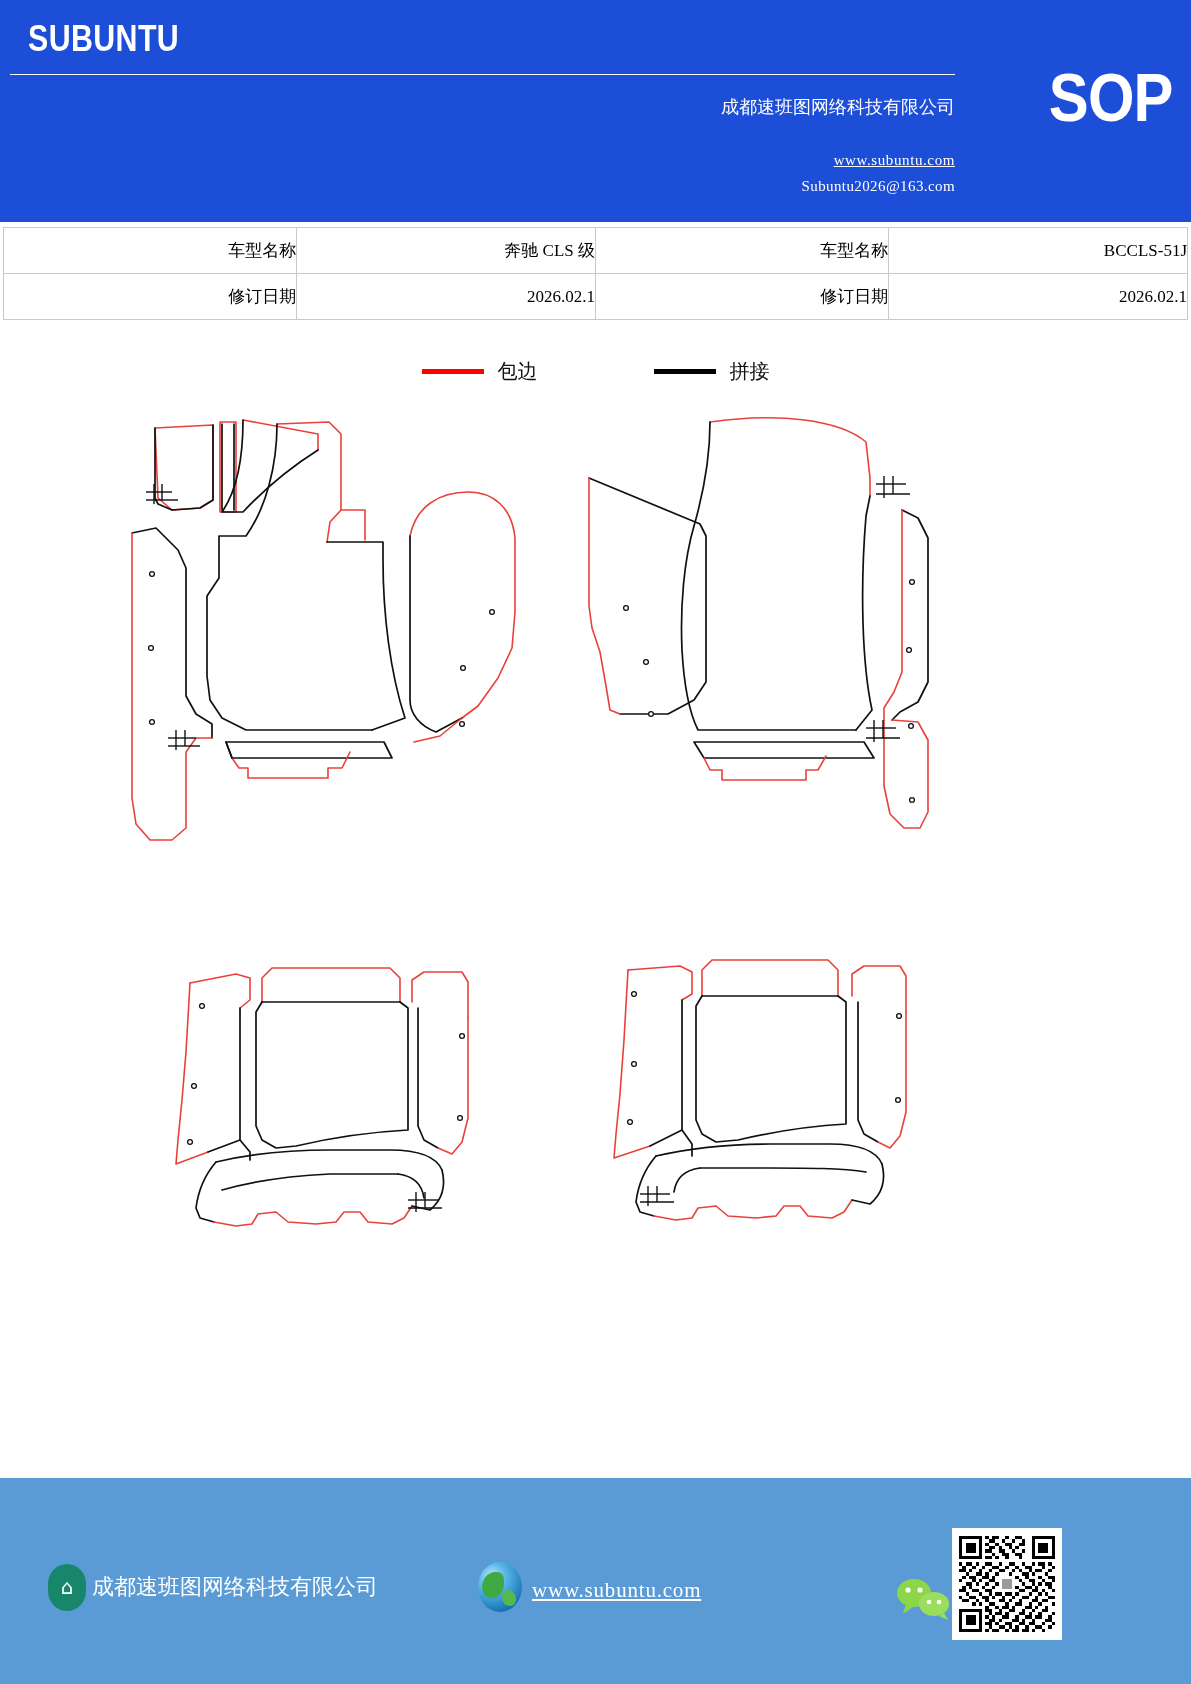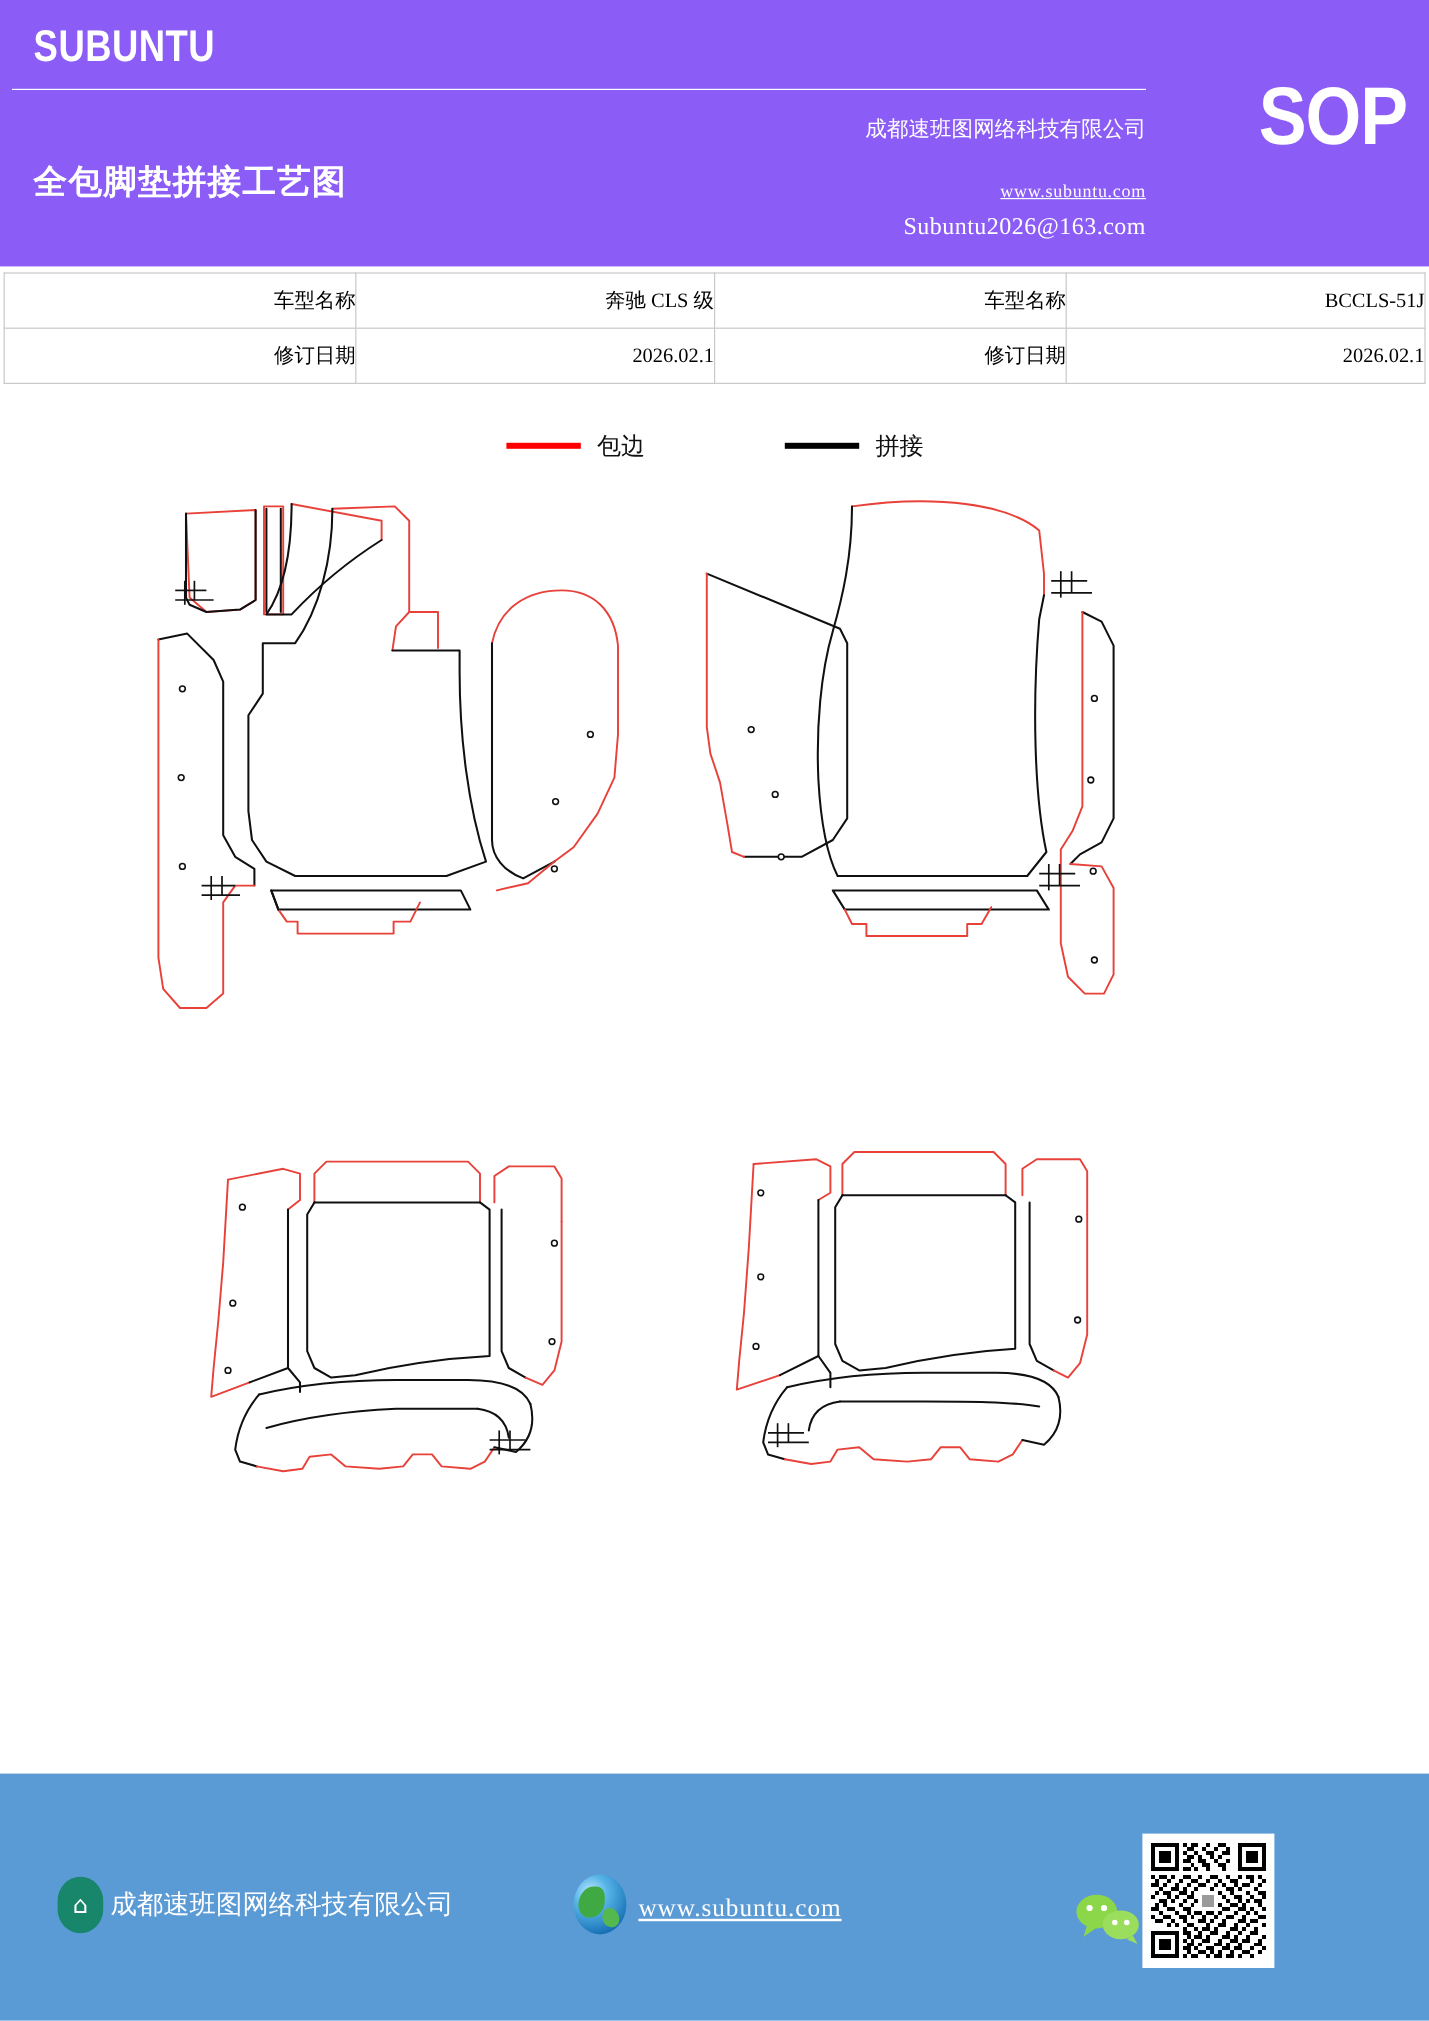--- a/index.html
+++ b/index.html
@@ -78,21 +78,21 @@
     font-size: 15px;
     text-decoration: underline;
     letter-spacing: 0.6px;
     white-space: nowrap;
   }
   .hdr-mail {
     position: absolute;
     right: 236px;
     top: 178px;
     color: #ffffff;
-    font-size: 20px;
+    font-size: 15px;
     letter-spacing: 0.4px;
     white-space: nowrap;
   }
 
   
   .info-table {
     position: absolute;
     left: 3px;
     top: 227px;
     width: 1185px;
@@ -194,24 +194,23 @@
     position: absolute; left: 952px; top: 50px;
     width: 110px; height: 112px;
     background: #ffffff;
     padding: 7px;
   }
   .f-qr svg { display: block; }
 </style>
 </head>
 <body>
 
-<div class="header" style="background: #8b5cf6;">
+<div class="header" style="background: #1d4ed8;">
   <div class="brand">SUBUNTU</div>
   <div class="header-rule"></div>
-  <div class="doc-title">全包脚垫拼接工艺图</div>
   <div class="company-top">成都速班图网络科技有限公司</div>
   <div class="sop">SOP</div>
   <div class="hdr-web">www.subuntu.com</div>
   <div class="hdr-mail">Subuntu2026@163.com</div>
 </div>
 
 <table class="info-table">
   <tbody>
       <tr>
     <td class="label">车型名称</td>

